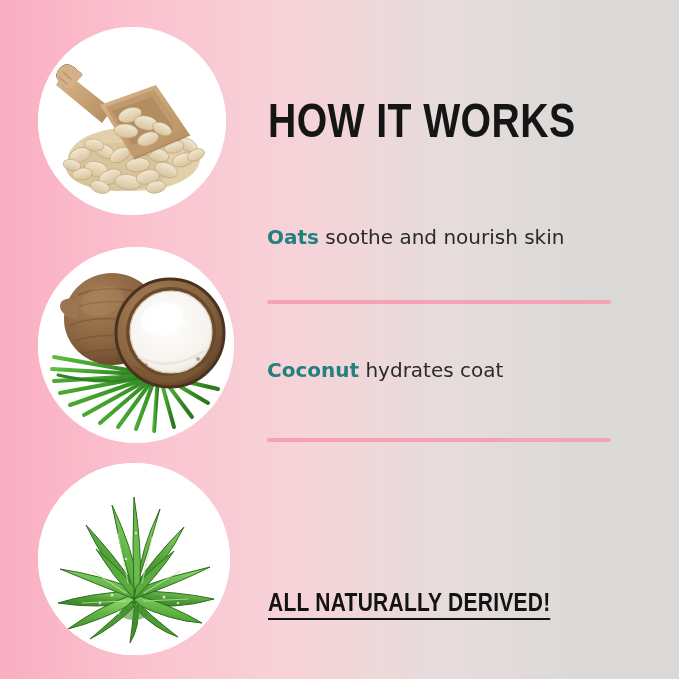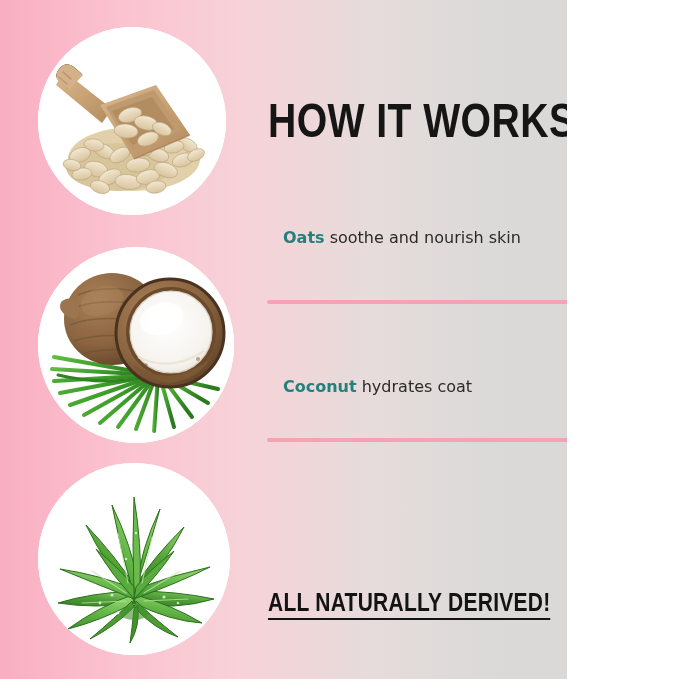--- a/index.html
+++ b/index.html
@@ -1,21 +1,21 @@
 <!DOCTYPE html>
 <html><head>
 <meta charset="utf-8">
 <style>
   html,body{margin:0;padding:0;}
   body{
     width:679px;height:679px;overflow:hidden;
     font-family:"Liberation Sans", sans-serif;
   }
   #infographic{
-    position:relative;width:567px;height:679px;
+    position:relative;width:679px;height:679px;
     background:linear-gradient(90deg,#f9aec2 0%,#fbc3d0 22%,#f7d2d8 42%,#e6dcdb 66%,#dcdad8 84%,#dbd9d7 100%);
     overflow:hidden;
     text-align:right;
   }
 
   
   .circle{
     position:absolute;border-radius:50%;background:#ffffff;
     overflow:hidden;
   }
@@ -38,31 +38,31 @@
   }
 
   .line{
     position:absolute;left:0;width:344px;height:4px;
     background:#f5a3b4;border-radius:2px;
   }
   #divider-1{top:300px;}
   #divider-2{top:438px;}
 
   .benefit{
-    position:absolute;left:16px;
+    position:absolute;left:0;
     font-family:"DejaVu Sans","Liberation Sans",sans-serif;
-    font-size:16px;line-height:31px;
+    font-size:20px;line-height:31px;
     font-weight:400;color:#2a2a2a;
     white-space:nowrap;
   }
   .benefit .kw{color:#23807d;font-weight:700;}
   .benefit .rest{font-weight:400;}
 
   #benefit-oats{top:222px;}
-  #benefit-coconut{top:355px;margin-top:16px;}
+  #benefit-coconut{top:355px;}
   #benefit-aloe{top:475px;white-space:normal;width:360px;}
 
   .tagline{
     position:absolute;left:1px;top:589px;
     font-family:"Liberation Sans Narrow","Liberation Sans",sans-serif;
     font-weight:700;font-size:25px;line-height:26px;
     letter-spacing:0.3px;color:#131313;
     transform:scaleX(0.84);transform-origin:left center;
     white-space:nowrap;
     border-bottom:2.5px solid #131313;

